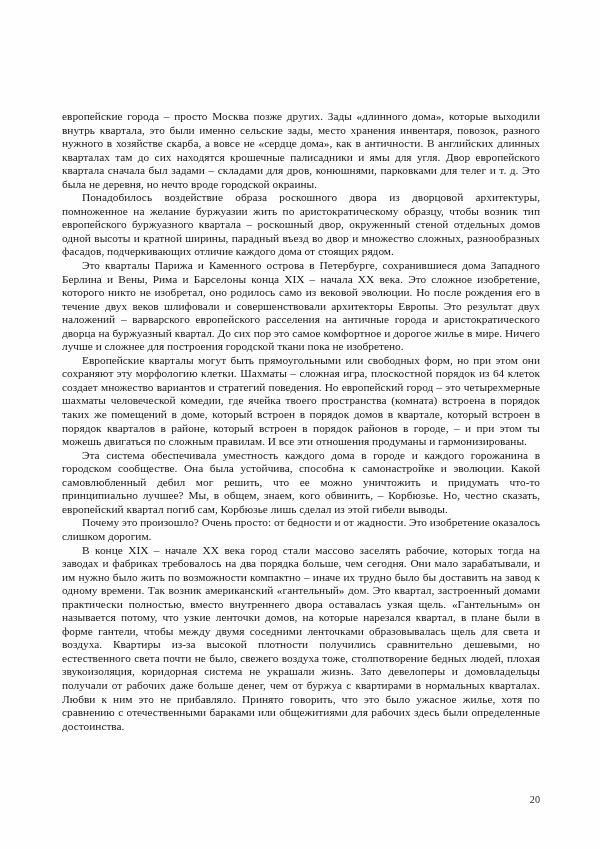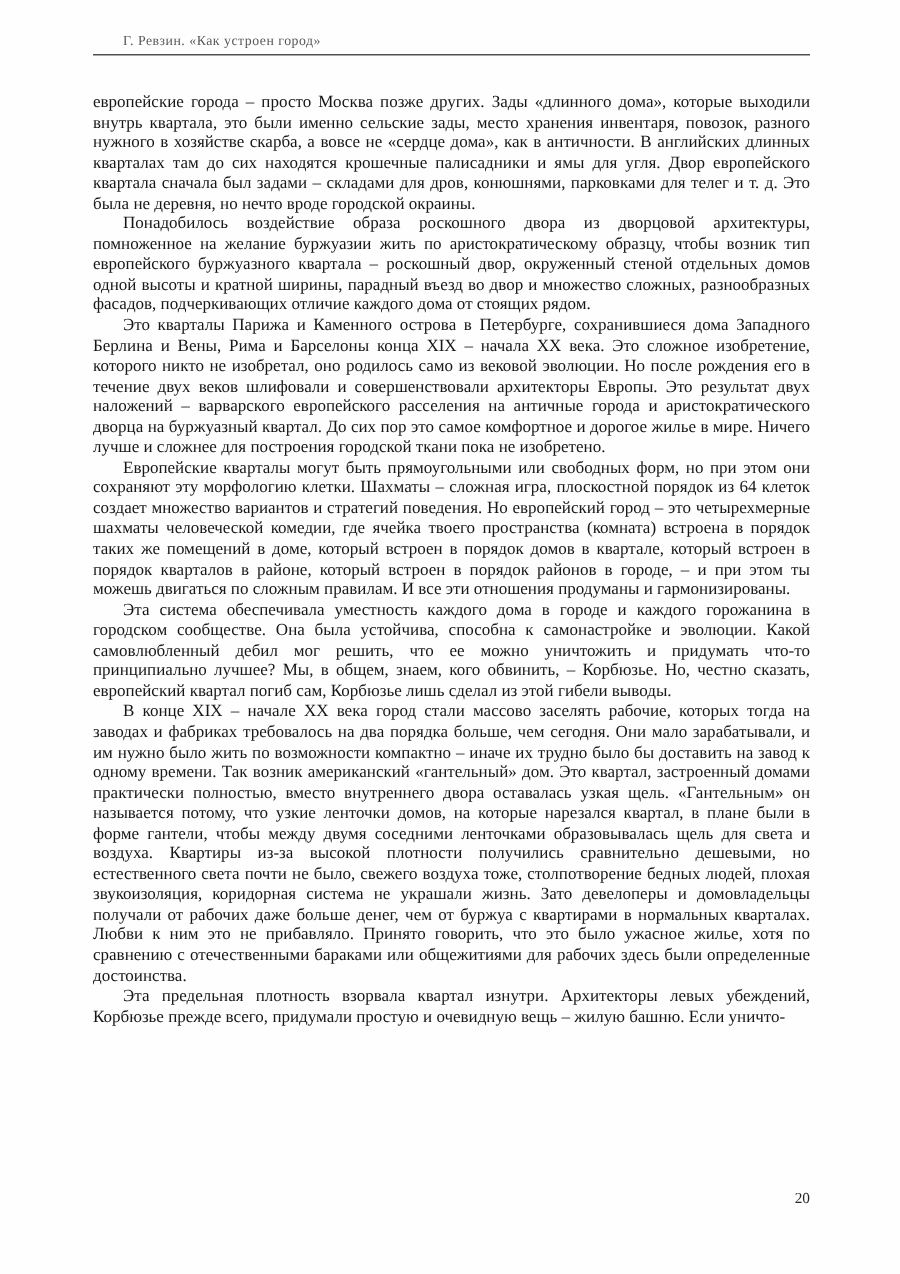--- a/index.html
+++ b/index.html
@@ -63,50 +63,47 @@
     color: #161616;
     hyphens: none;
     font-family: "Liberation Serif", "DejaVu Serif", serif;
   }
   .para.indent {
     text-indent: 20px;
     font-family: Liberation Serif, serif;
   }
   .para.noindent {
     text-indent: 0;
+    margin-top: 48px;
   }
   
   .para { text-align-last: left; }
 
   
   .folio {
     position: absolute;
     right: 60px;
     bottom: 44px;
     font-size: 10.2px;
     color: #23262a;
     font-family: "Liberation Serif", "DejaVu Serif", serif;
     margin-top: 40px;
   }
 </style>
 </head>
 <body>
 
 <div class="page">
 
-  <div class="running-head">
-    <div class="running-head-text">Г. Ревзин. «Как устроен город»</div>
-    <hr class="running-rule">
-  </div>
 
   <div class="textblock">
     <p class="para noindent">европейские города – просто Москва позже других. Зады «длинного дома», которые выходили внутрь квартала, это были именно сельские зады, место хранения инвентаря, повозок, разного нужного в хозяйстве скарба, а вовсе не «сердце дома», как в античности. В английских длинных кварталах там до сих находятся крошечные палисадники и ямы для угля. Двор европейского квартала сначала был задами – складами для дров, конюшнями, парковками для телег и т. д. Это была не деревня, но нечто вроде городской окраины.</p>
     <p class="para indent">Понадобилось воздействие образа роскошного двора из дворцовой архитектуры, помноженное на желание буржуазии жить по аристократическому образцу, чтобы возник тип европейского буржуазного квартала – роскошный двор, окруженный стеной отдельных домов одной высоты и кратной ширины, парадный въезд во двор и множество сложных, разнообразных фасадов, подчеркивающих отличие каждого дома от стоящих рядом.</p>
     <p class="para indent">Это кварталы Парижа и Каменного острова в Петербурге, сохранившиеся дома Западного Берлина и Вены, Рима и Барселоны конца XIX – начала XX века. Это сложное изобретение, которого никто не изобретал, оно родилось само из вековой эволюции. Но после рождения его в течение двух веков шлифовали и совершенствовали архитекторы Европы. Это результат двух наложений – варварского европейского расселения на античные города и аристократического дворца на буржуазный квартал. До сих пор это самое комфортное и дорогое жилье в мире. Ничего лучше и сложнее для построения городской ткани пока не изобретено.</p>
     <p class="para indent">Европейские кварталы могут быть прямоугольными или свободных форм, но при этом они сохраняют эту морфологию клетки. Шахматы – сложная игра, плоскостной порядок из 64 клеток создает множество вариантов и стратегий поведения. Но европейский город – это четырехмерные шахматы человеческой комедии, где ячейка твоего пространства (комната) встроена в порядок таких же помещений в доме, который встроен в порядок домов в квартале, который встроен в порядок кварталов в районе, который встроен в порядок районов в городе, – и при этом ты можешь двигаться по сложным правилам. И все эти отношения продуманы и гармонизированы.</p>
     <p class="para indent">Эта система обеспечивала уместность каждого дома в городе и каждого горожанина в городском сообществе. Она была устойчива, способна к самонастройке и эволюции. Какой самовлюбленный дебил мог решить, что ее можно уничтожить и придумать что-то принципиально лучшее? Мы, в общем, знаем, кого обвинить, – Корбюзье. Но, честно сказать, европейский квартал погиб сам, Корбюзье лишь сделал из этой гибели выводы.</p>
+    <p class="para indent">Почему это произошло? Очень просто: от бедности и от жадности. Это изобретение оказалось слишком дорогим.</p>
     <p class="para indent">В конце XIX – начале XX века город стали массово заселять рабочие, которых тогда на заводах и фабриках требовалось на два порядка больше, чем сегодня. Они мало зарабатывали, и им нужно было жить по возможности компактно – иначе их трудно было бы доставить на завод к одному времени. Так возник американский «гантельный» дом. Это квартал, застроенный домами практически полностью, вместо внутреннего двора оставалась узкая щель. «Гантельным» он называется потому, что узкие ленточки домов, на которые нарезался квартал, в плане были в форме гантели, чтобы между двумя соседними ленточками образовывалась щель для света и воздуха. Квартиры из-за высокой плотности получились сравнительно дешевыми, но естественного света почти не было, свежего воздуха тоже, столпотворение бедных людей, плохая звукоизоляция, коридорная система не украшали жизнь. Зато девелоперы и домовладельцы получали от рабочих даже больше денег, чем от буржуа с квартирами в нормальных кварталах. Любви к ним это не прибавляло. Принято говорить, что это было ужасное жилье, хотя по сравнению с отечественными бараками или общежитиями для рабочих здесь были определенные достоинства.</p>
-    <p class="para indent">Эта предельная плотность взорвала квартал изнутри. Архитекторы левых убеждений, Корбюзье прежде всего, придумали простую и очевидную вещь – жилую башню. Если уничто-</p>
   </div>
 
   <div class="folio">20</div>
 
 </div>
 
 </body></html>

